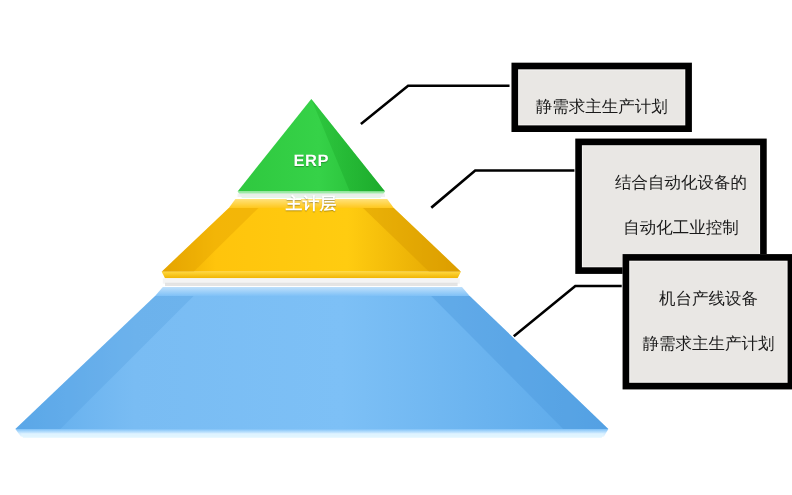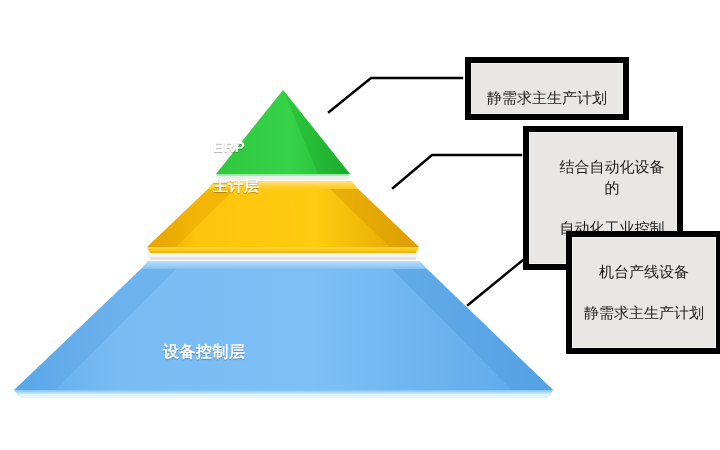--- a/index.html
+++ b/index.html
@@ -28,20 +28,21 @@
     left: 0;
     top: 0;
     width: 720px;
     height: 450px;
   }
 
   .layer-label {
     position: absolute;
     color: #ffffff;
     font-weight: bold;
+    text-align: center;
     line-height: 1.28;
     letter-spacing: 0.5px;
     text-shadow: 0 1px 1px rgba(0,0,0,0.30);
     pointer-events: none;
     white-space: pre-line;
   }
   .layer-label .l1 { display: block; }
   .layer-label .l2 { display: block; }
 
   #erp-label {
@@ -70,21 +71,21 @@
     border: 6px solid #000000;
     box-shadow: inset 0 0 0 1px #f3f2f0;
     color: #1a1a1a;
     font-size: 15px;
     line-height: 1.35;
     text-align: center;
     padding: 5px 9px;
     white-space: pre-line;
   }
   #callout-1 { left: 465px; top: 57px;  width: 164px; }
-  #callout-2 { left: 523px; top: 126px; width: 160px; padding-left: 27px; }
+  #callout-2 { left: 523px; top: 126px; width: 174px; padding-left: 27px; }
   #callout-3 { left: 566px; top: 231px; width: 156px; }
 </style>
 </head>
 <body>
 
 <div id="stage">
 
   <svg class="diagram" viewBox="0 0 720 450">
     <defs>
       <linearGradient id="greenFace" x1="0" y1="0" x2="1" y2="0">
@@ -174,23 +175,20 @@
       <polyline points="468,305 523,260 564,260"></polyline>
     </g>
   </svg>
 
   <div class="layer-label" id="erp-label">
     <span class="l1">ERP</span>
     <span class="l2">主计层</span>
   </div>
 
 
-  <div class="layer-label" id="eqp-label">
-    <span class="l1">设备控制层</span>
-  </div>
 
   <div class="callout" id="callout-1">
     <span>静需求主生产计划</span>
   </div>
 
   <div class="callout" id="callout-2">
     <div>结合自动化设备的</div>
     <div>自动化工业控制</div>
   </div>
 

